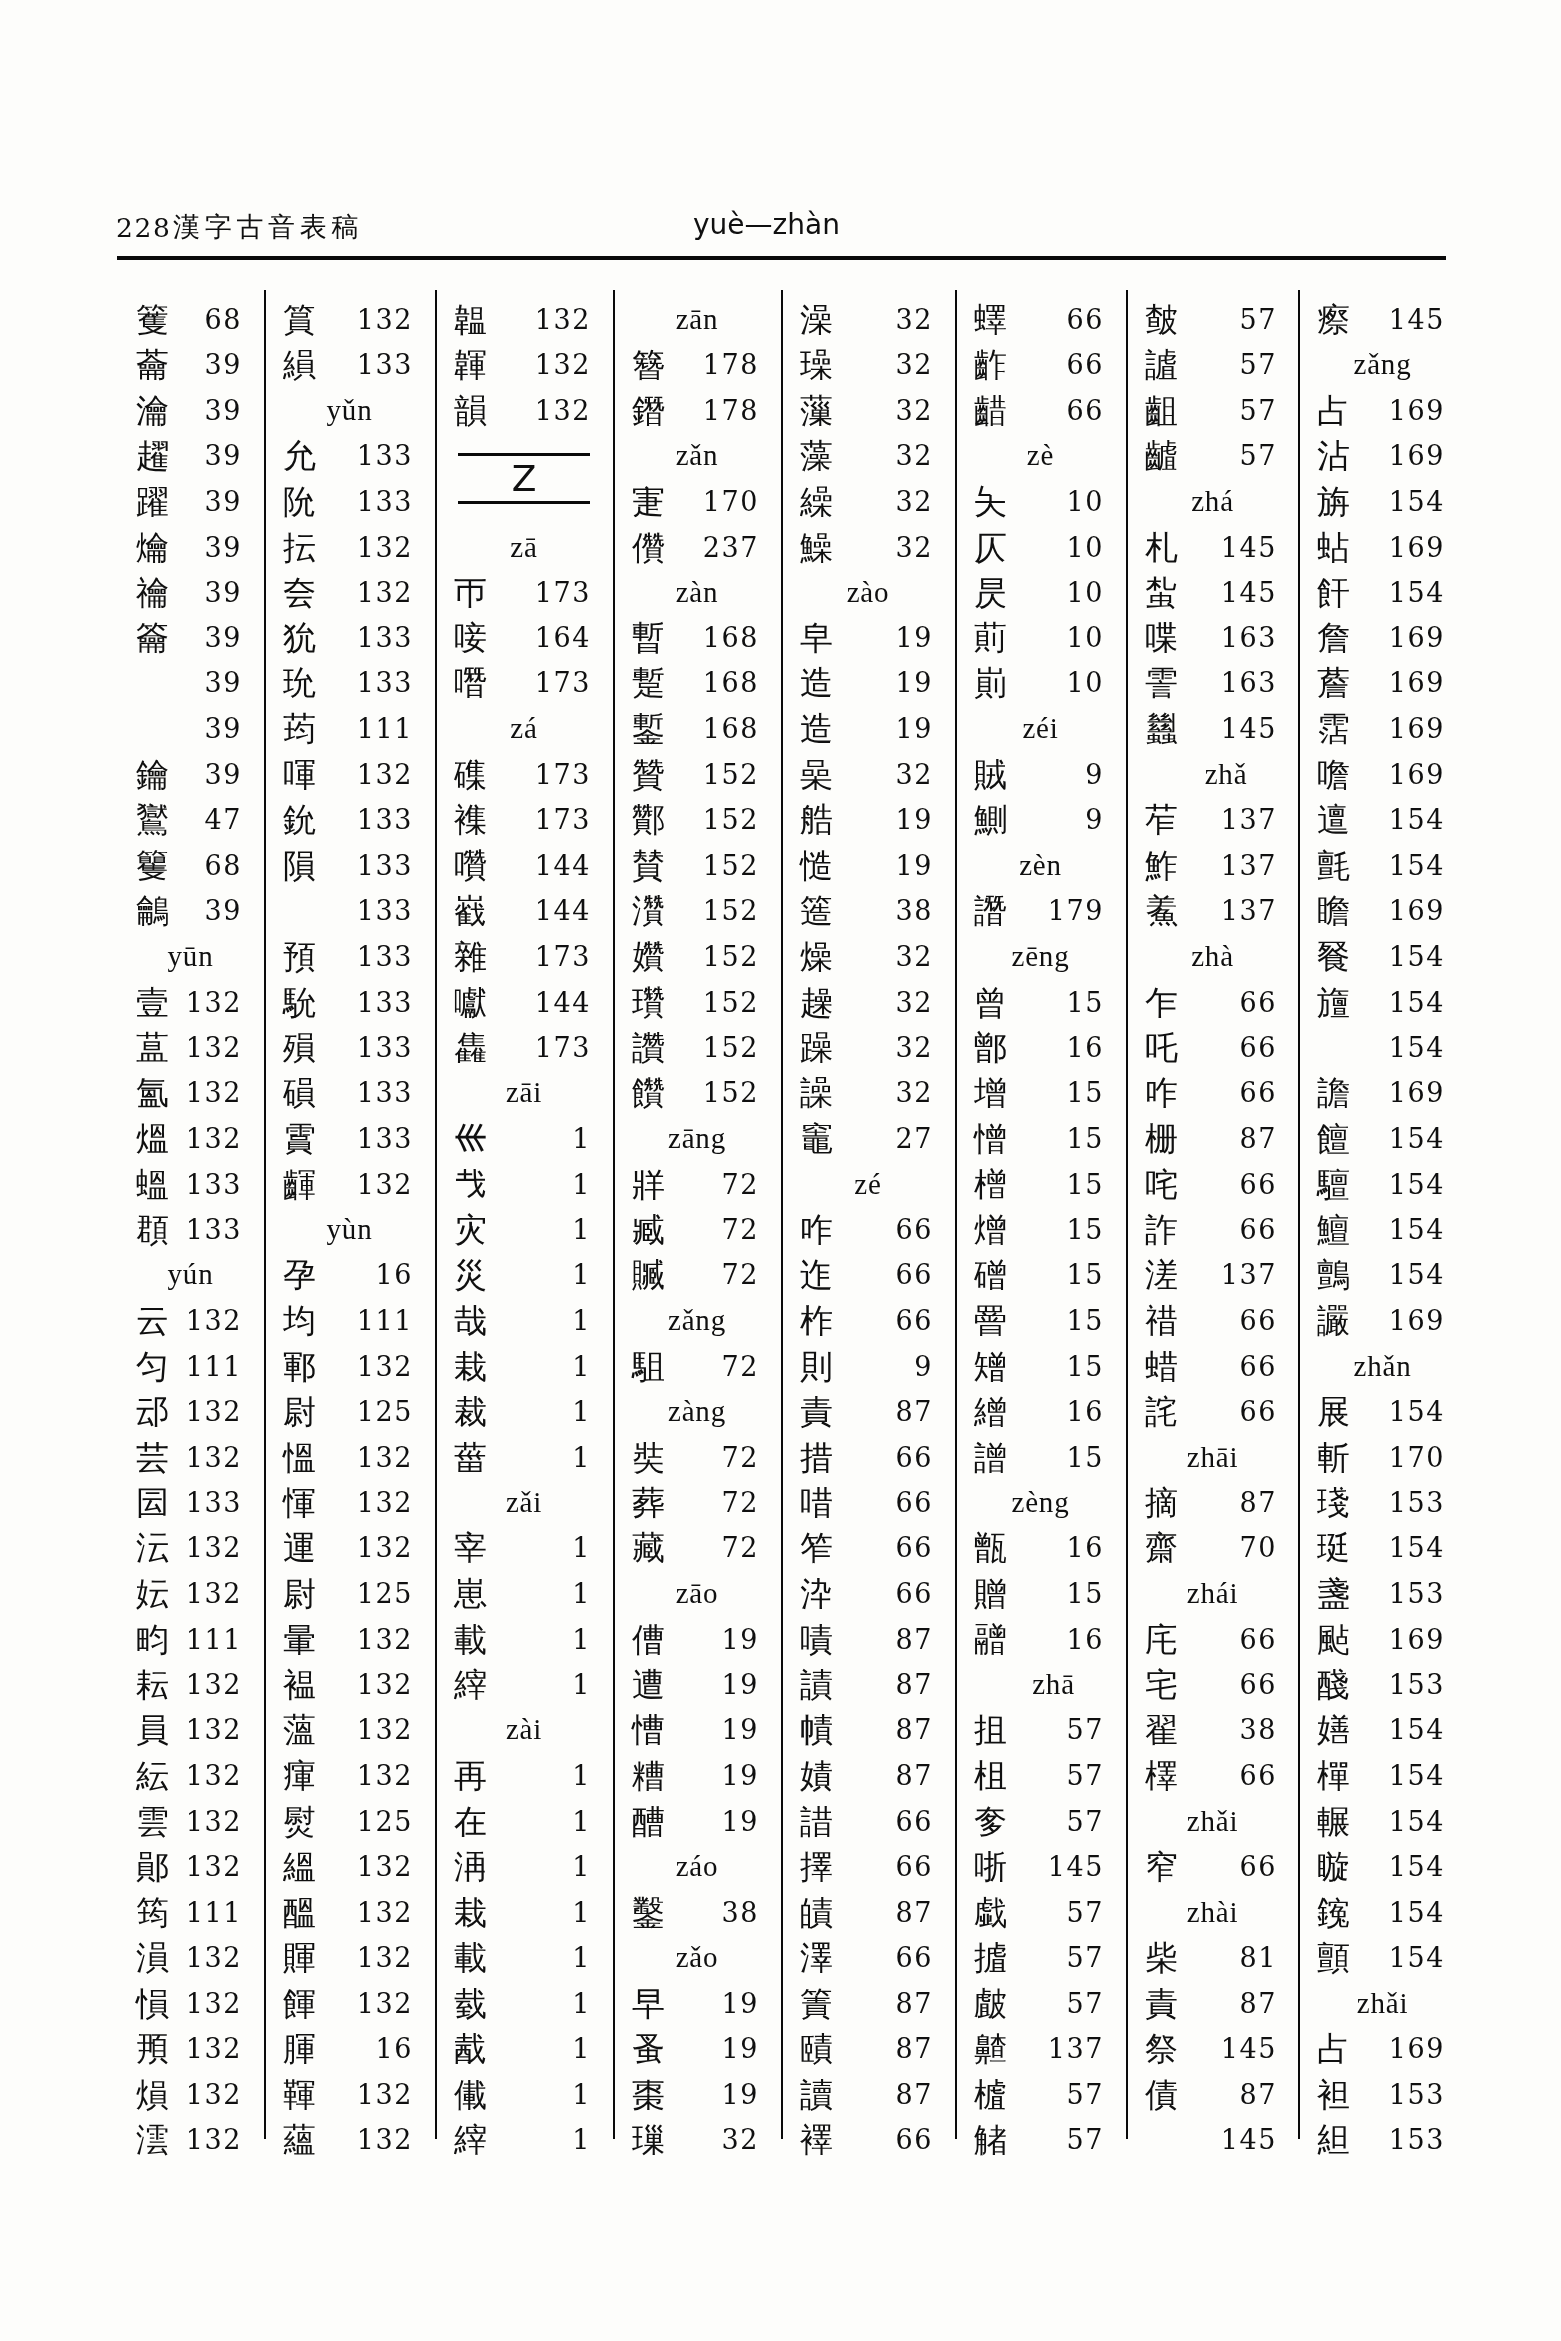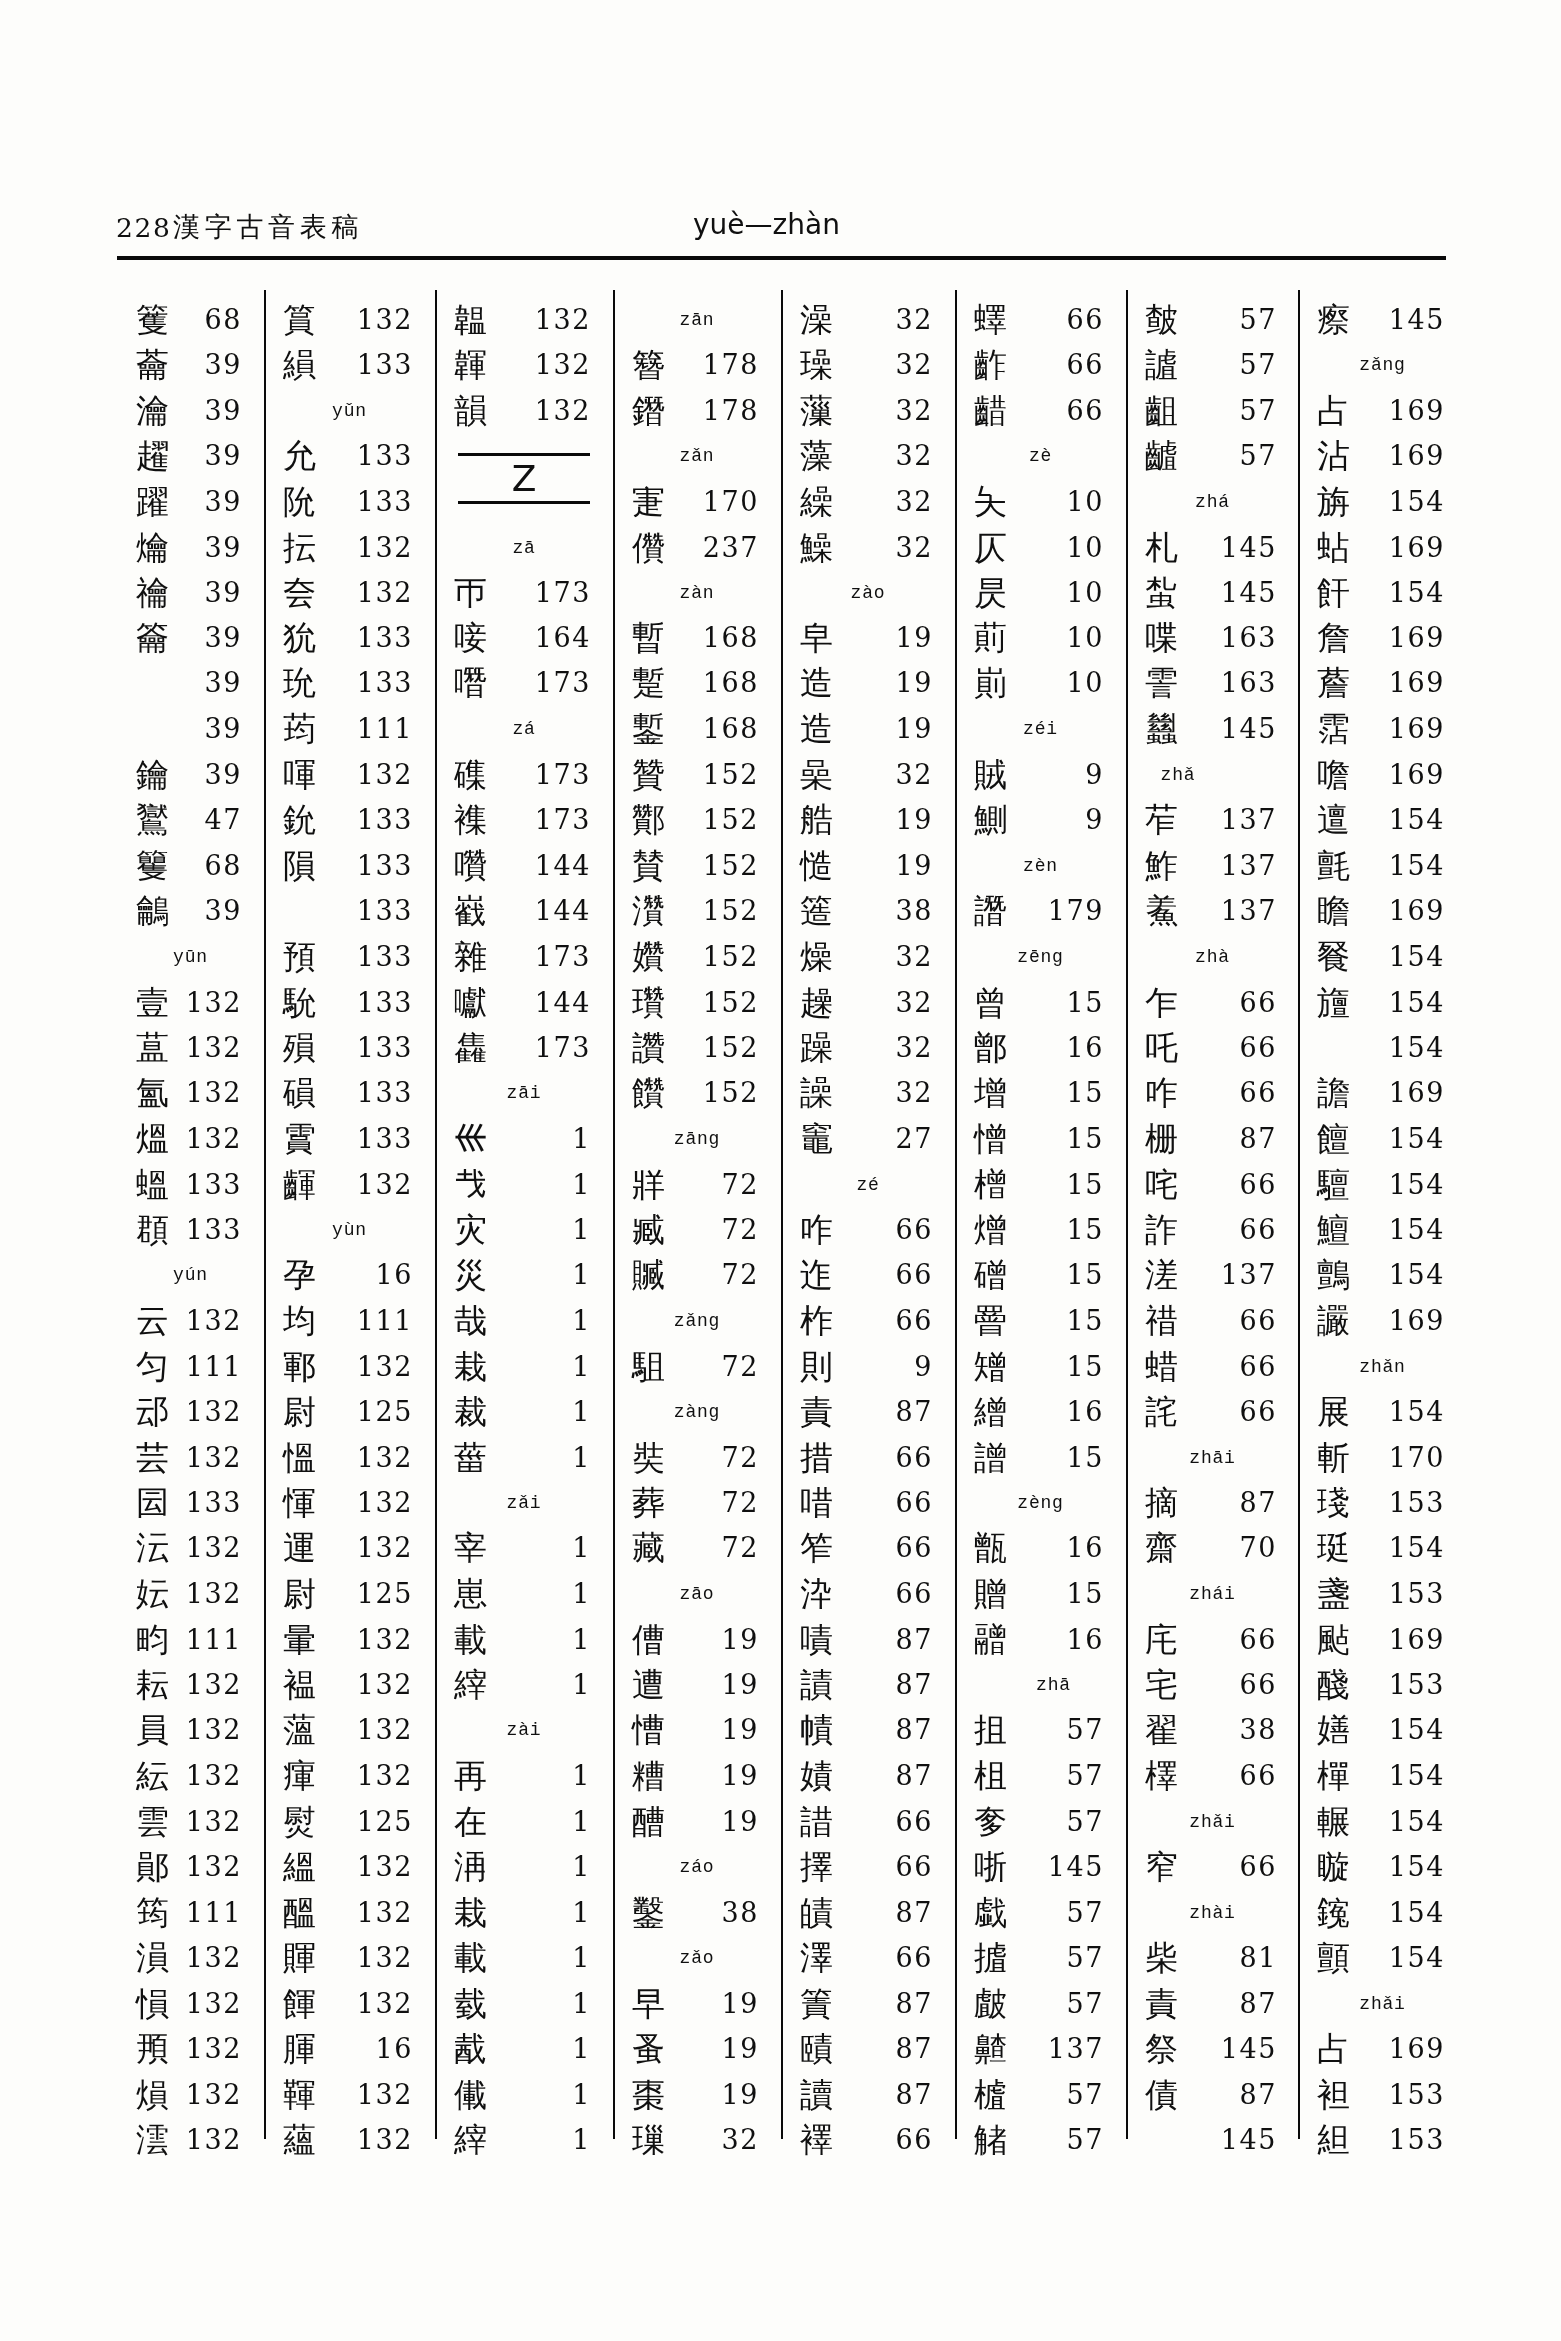--- a/index.html
+++ b/index.html
@@ -10,21 +10,21 @@
   .hdr-run{position:absolute;left:693px;top:208px;font-size:28px;
            font-family:"DejaVu Sans","Liberation Sans",sans-serif;}
   .hdr-rule{position:absolute;left:117px;top:256px;width:1329px;height:3.9px;background:#0a0a0a;}
   #index-table{position:absolute;left:0;top:0;width:1561px;height:2342px;}
   .vline{position:absolute;top:290px;height:1849px;width:2.3px;background:#0a0a0a;}
   .row{position:absolute;height:45px;display:flex;align-items:center;
        justify-content:space-between;padding:0 22px 0 19px;box-sizing:border-box;}
   .ch{font-size:33px;line-height:45px;font-family:"DejaVu Serif","Liberation Serif",serif;}
   .pg{font-size:27px;font-family:"DejaVu Serif","Liberation Serif",serif;letter-spacing:1.6px;}
   .heading{position:absolute;height:45px;display:flex;align-items:center;justify-content:center;
-       font-family:Liberation Mono, monospace;font-size:18px;letter-spacing:0.8px;}
+       font-family:Liberation Serif, serif;font-size:29px;letter-spacing:0.8px;}
   .zsec{position:absolute;height:91px;display:flex;flex-direction:column;
        align-items:center;justify-content:center;}
   .zline{width:74%;border-top:3.1px solid #0a0a0a;}
   .zletter{font-family:"DejaVu Sans","Liberation Sans",sans-serif;font-size:36px;
        line-height:41px;padding:1.6px 0;}
 </style>
 </head>
 <body>
 
 <div id="page">
@@ -973,21 +973,21 @@
         <span class="pg">163</span>
       </div>
       <div class="row" style="left: 1126px; top: 660px; width: 173px;">
         <span class="ch">霅</span>
         <span class="pg">163</span>
       </div>
       <div class="row" style="left: 1126px; top: 706px; width: 173px;">
         <span class="ch">蠿</span>
         <span class="pg">145</span>
       </div>
-      <div class="heading" style="left: 1078px; top: 752px; width: 200px;">zhǎ</div>
+      <div class="heading" style="left: 1126px; top: 752px; width: 200px;">zhǎ</div>
       <div class="row" style="left: 1126px; top: 797px; width: 173px;">
         <span class="ch">苲</span>
         <span class="pg">137</span>
       </div>
       <div class="row" style="left: 1126px; top: 843px; width: 173px;">
         <span class="ch">鮓</span>
         <span class="pg">137</span>
       </div>
       <div class="row" style="left: 1126px; top: 888px; width: 173px;">
         <span class="ch">鮺</span>

